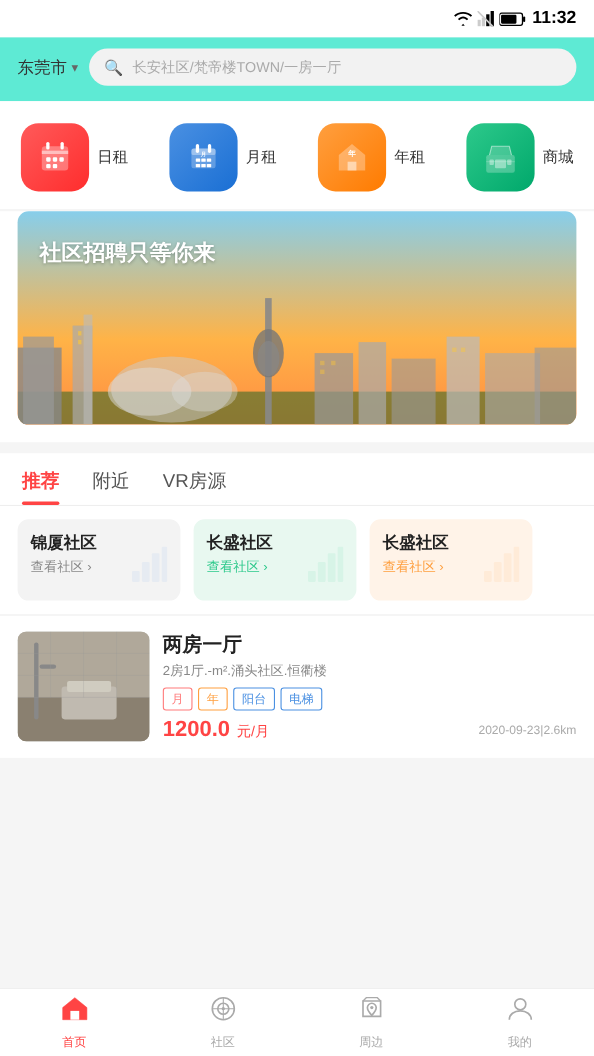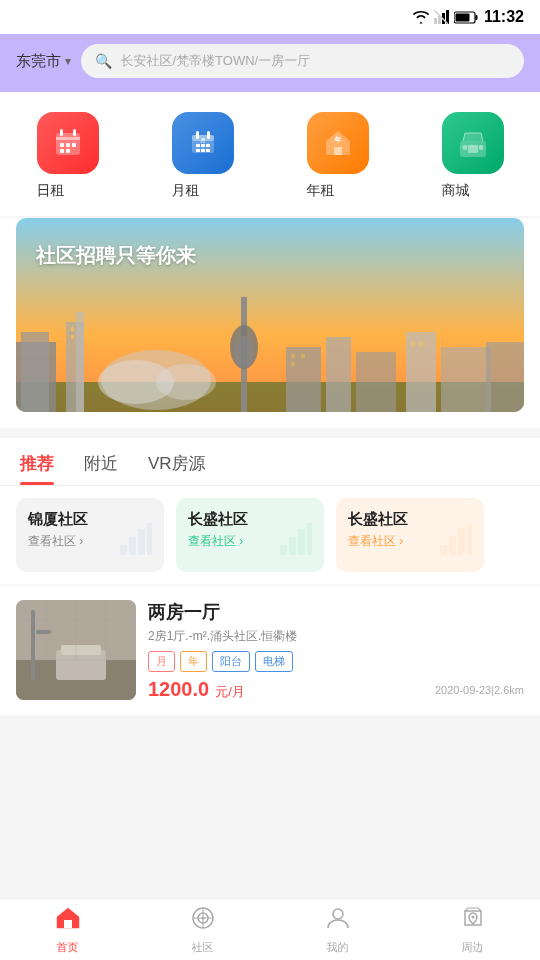--- a/index.html
+++ b/index.html
@@ -19,21 +19,21 @@
       justify-content: flex-end;
       align-items: center;
       padding: 8px 16px;
       gap: 6px;
     }
     .status-icons { display: flex; align-items: center; gap: 4px; }
     .status-time { font-size: 16px; font-weight: 600; color: #000; }
 
     
     .search-bar {
-      background: #c4b5fd;
+      background: #5eead4;
       padding: 10px 16px 14px;
       display: flex;
       align-items: center;
       gap: 10px;
     }
     .city-selector {
       display: flex;
       align-items: center;
       gap: 4px;
       font-size: 15px;
@@ -57,22 +57,22 @@
     
     .categories {
       background: #fff;
       padding: 20px 0 16px;
       display: flex;
       justify-content: space-around;
       margin-bottom: 2px;
     }
     .category-item {
       display: flex;
-      flex-direction: column;
-      align-items: flex-start;
+      flex-direction: row;
+      align-items: center;
       gap: 8px;
     }
     .category-icon {
       width: 62px;
       height: 62px;
       border-radius: 16px;
       display: flex;
       align-items: center;
       justify-content: center;
       font-size: 28px;
@@ -508,30 +508,30 @@
         <circle cx="13" cy="13" r="1.5" fill="#aaa"></circle>
         <line x1="13" y1="3" x2="13" y2="23" stroke="#aaa" stroke-width="1"></line>
         <line x1="3" y1="13" x2="23" y2="13" stroke="#aaa" stroke-width="1"></line>
       </svg>
     </span>
     <span class="nav-label">社区</span>
   </div>
   <div class="nav-item">
     <span class="nav-icon">
       <svg width="26" height="26" viewBox="0 0 26 26">
-        <circle cx="13" cy="9" r="5" fill="none" stroke="#aaa" stroke-width="1.5"></circle>
-        <path d="M3 23 C3 18 7.5 15 13 15 C18.5 15 23 18 23 23" fill="none" stroke="#aaa" stroke-width="1.5"></path>
-      </svg>
-    </span>
-    <span class="nav-label">我的</span>
-  </div>
-  <div class="nav-item">
-    <span class="nav-icon">
-      <svg width="26" height="26" viewBox="0 0 26 26">
         <path d="M5 6 L21 6 L21 20 L5 20 Z" fill="none" stroke="#aaa" stroke-width="1.5" rx="2"></path>
         <path d="M5 6 L8 3 L18 3 L21 6" fill="none" stroke="#aaa" stroke-width="1.2"></path>
         <path d="M9 12 C9 9.8 11 8 13 8 C15 8 17 9.8 17 12 C17 15 13 19 13 19 C13 19 9 15 9 12Z" fill="none" stroke="#aaa" stroke-width="1.5"></path>
         <circle cx="13" cy="12" r="1.5" fill="#aaa"></circle>
       </svg>
     </span>
     <span class="nav-label">周边</span>
   </div>
+  <div class="nav-item">
+    <span class="nav-icon">
+      <svg width="26" height="26" viewBox="0 0 26 26">
+        <circle cx="13" cy="9" r="5" fill="none" stroke="#aaa" stroke-width="1.5"></circle>
+        <path d="M3 23 C3 18 7.5 15 13 15 C18.5 15 23 18 23 23" fill="none" stroke="#aaa" stroke-width="1.5"></path>
+      </svg>
+    </span>
+    <span class="nav-label">我的</span>
+  </div>
 </div>
 
 </body></html>

